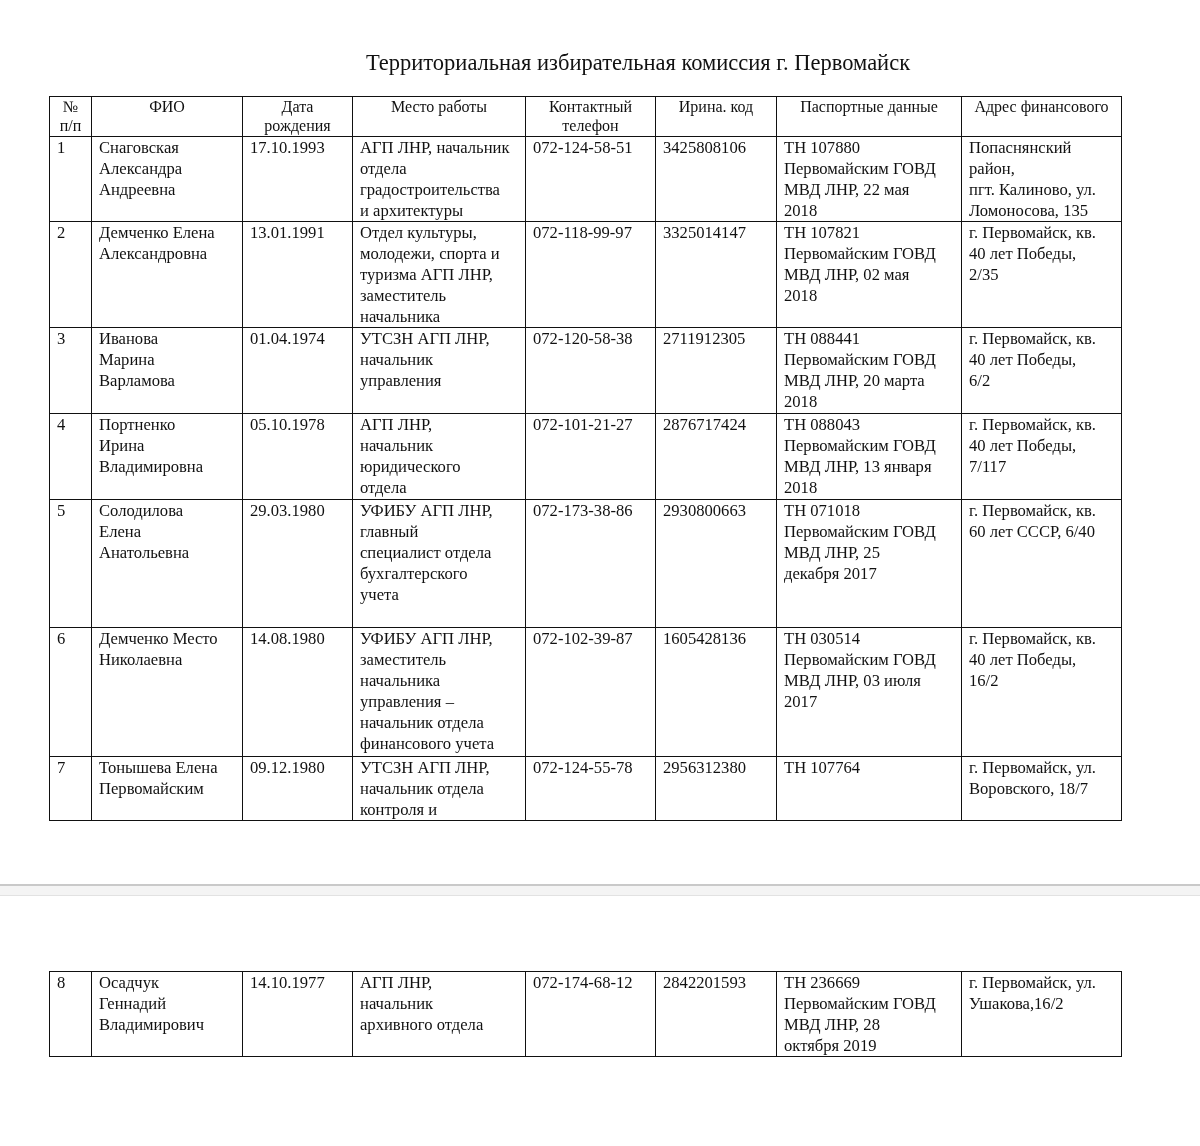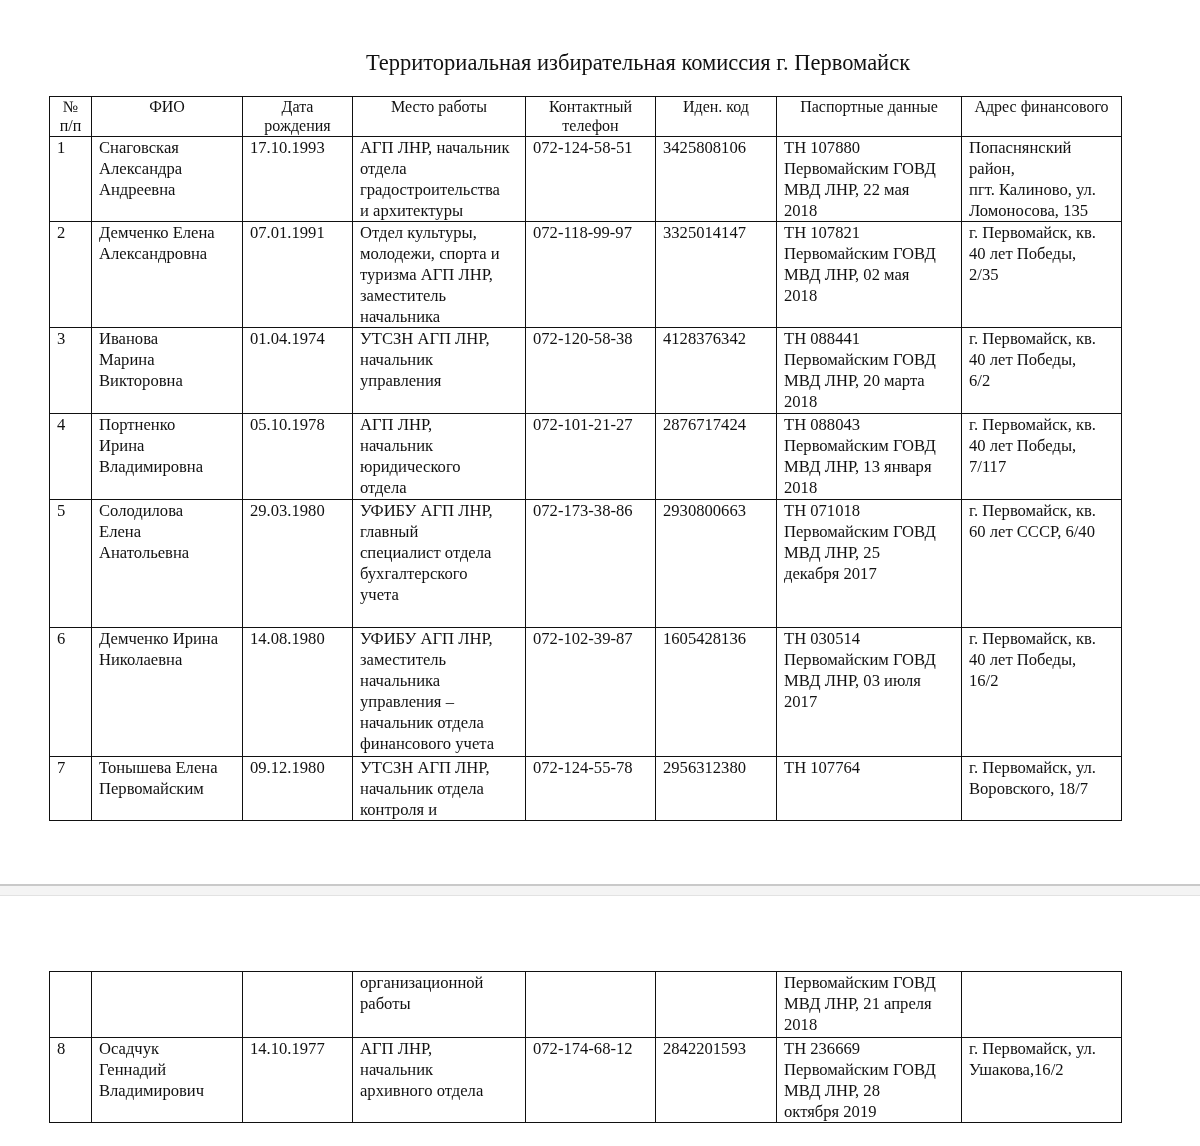--- a/index.html
+++ b/index.html
@@ -43,21 +43,21 @@
     <thead>
       <tr style="height:40px">
         <th class="cell">№
 п/п</th>
         <th class="cell">ФИО</th>
         <th class="cell">Дата
 рождения</th>
         <th class="cell">Место работы</th>
         <th class="cell">Контактный
 телефон</th>
-        <th class="cell">Иден. код</th>
+        <th class="cell">Ирина. код</th>
         <th class="cell">Паспортные данные</th>
         <th class="cell">Адрес финансового</th>
       </tr>
     </thead>
     <tbody id="tbody-p1">
         <tr style="height: 78px;">
           <td class="cell">1</td>
           <td class="cell">Снаговская
 Александра
 Андреевна</td>
@@ -74,47 +74,47 @@
 2018</td>
           <td class="cell">Попаснянский
 район,
 пгт. Калиново, ул.
 Ломоносова, 135</td>
         </tr>
         <tr style="height: 106px;">
           <td class="cell">2</td>
           <td class="cell">Демченко Елена
 Александровна</td>
-          <td class="cell">07.01.1991</td>
+          <td class="cell">13.01.1991</td>
           <td class="cell">Отдел культуры,
 молодежи, спорта и
 туризма АГП ЛНР,
 заместитель
 начальника</td>
           <td class="cell">072-118-99-97</td>
           <td class="cell">3325014147</td>
           <td class="cell">ТН 107821
 Первомайским ГОВД
 МВД ЛНР, 02 мая
 2018</td>
           <td class="cell">г. Первомайск, кв.
 40 лет Победы,
 2/35</td>
         </tr>
         <tr style="height: 86px;">
           <td class="cell">3</td>
           <td class="cell">Иванова
 Марина
-Викторовна</td>
+Варламова</td>
           <td class="cell">01.04.1974</td>
           <td class="cell">УТСЗН АГП ЛНР,
 начальник
 управления</td>
           <td class="cell">072-120-58-38</td>
-          <td class="cell">4128376342</td>
+          <td class="cell">2711912305</td>
           <td class="cell">ТН 088441
 Первомайским ГОВД
 МВД ЛНР, 20 марта
 2018</td>
           <td class="cell">г. Первомайск, кв.
 40 лет Победы,
 6/2</td>
         </tr>
         <tr style="height: 86px;">
           <td class="cell">4</td>
@@ -151,21 +151,21 @@
           <td class="cell">2930800663</td>
           <td class="cell">ТН 071018
 Первомайским ГОВД
 МВД ЛНР, 25
 декабря 2017</td>
           <td class="cell">г. Первомайск, кв.
 60 лет СССР, 6/40</td>
         </tr>
         <tr style="height: 129px;">
           <td class="cell">6</td>
-          <td class="cell">Демченко Ирина
+          <td class="cell">Демченко Место
 Николаевна</td>
           <td class="cell">14.08.1980</td>
           <td class="cell">УФИБУ АГП ЛНР,
 заместитель
 начальника
 управления –
 начальник отдела
 финансового учета</td>
           <td class="cell">072-102-39-87</td>
           <td class="cell">1605428136</td>
@@ -203,33 +203,20 @@
       <col class="c0">
         <col class="c1">
         <col class="c2">
         <col class="c3">
       <col class="c4">
         <col class="c5">
         <col class="c6">
         <col class="c7">
     </colgroup>
     <tbody id="tbody-p2">
-        <tr style="height: 66px;">
-          <td class="cell"></td>
-          <td class="cell"></td>
-          <td class="cell"></td>
-          <td class="cell">организационной
-работы</td>
-          <td class="cell"></td>
-          <td class="cell"></td>
-          <td class="cell">Первомайским ГОВД
-МВД ЛНР, 21 апреля
-2018</td>
-          <td class="cell"></td>
-        </tr>
         <tr style="height: 84px;">
           <td class="cell">8</td>
           <td class="cell">Осадчук
 Геннадий
 Владимирович</td>
           <td class="cell">14.10.1977</td>
           <td class="cell">АГП ЛНР,
 начальник
 архивного отдела</td>
           <td class="cell">072-174-68-12</td>

